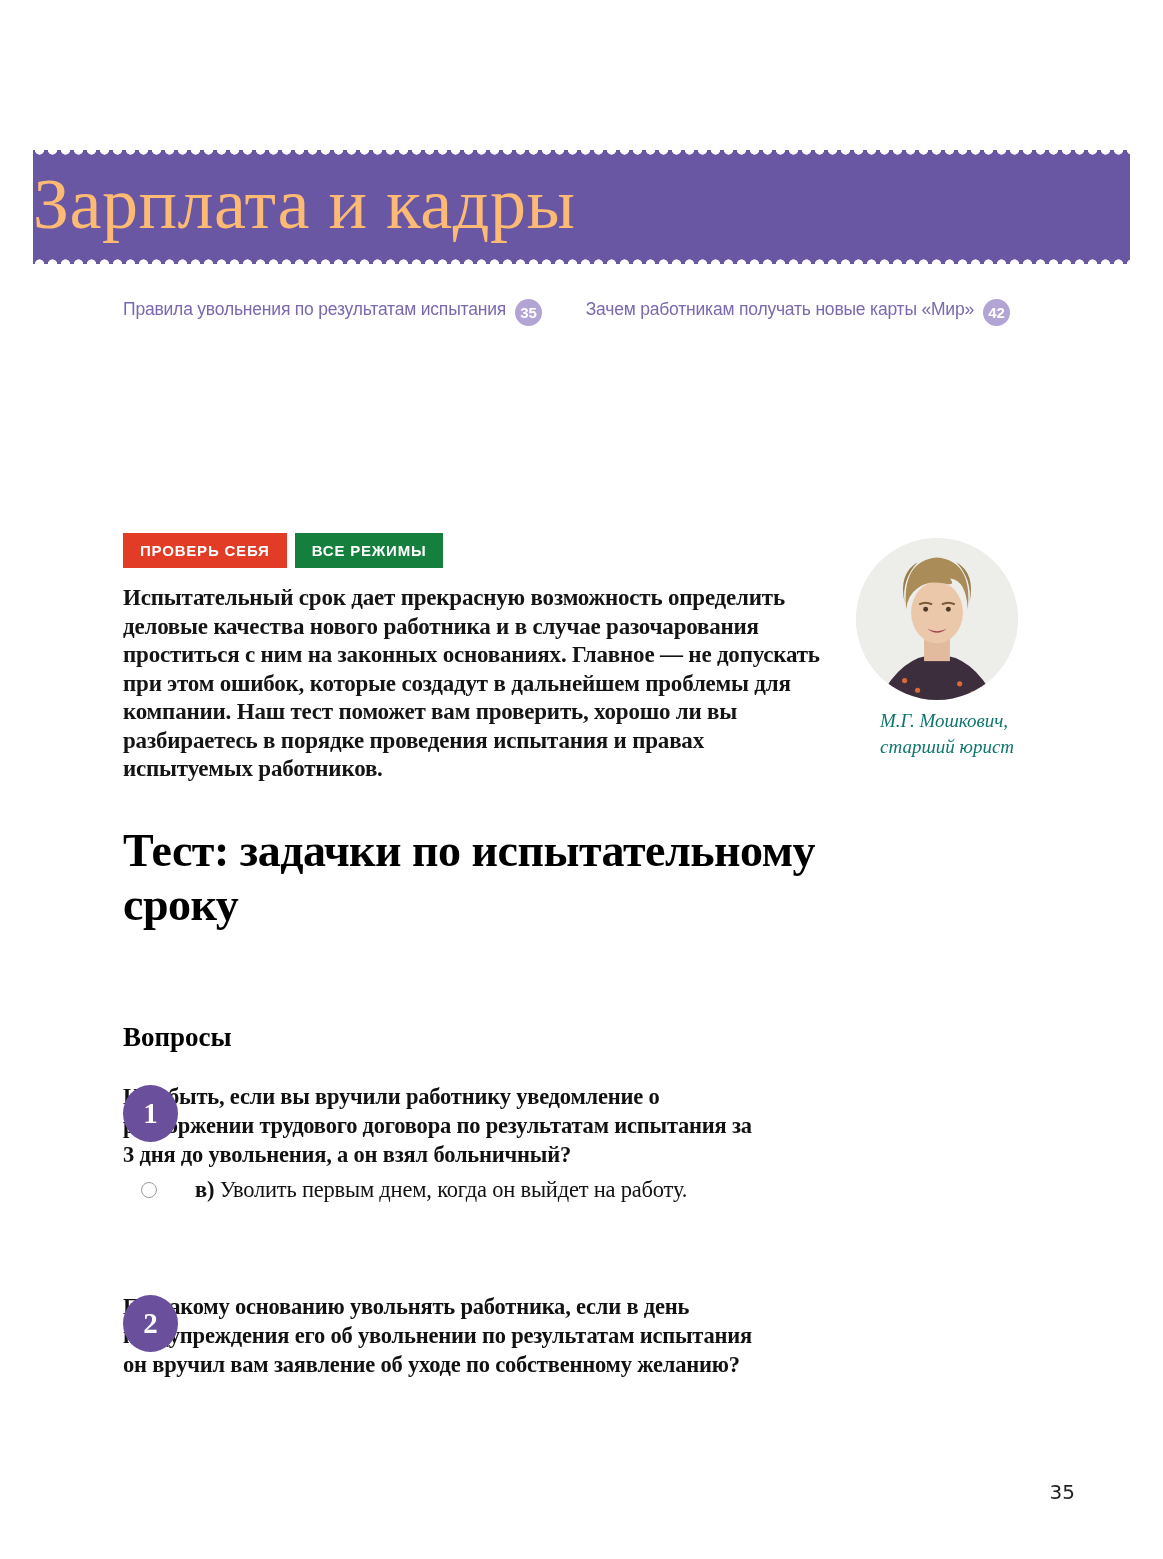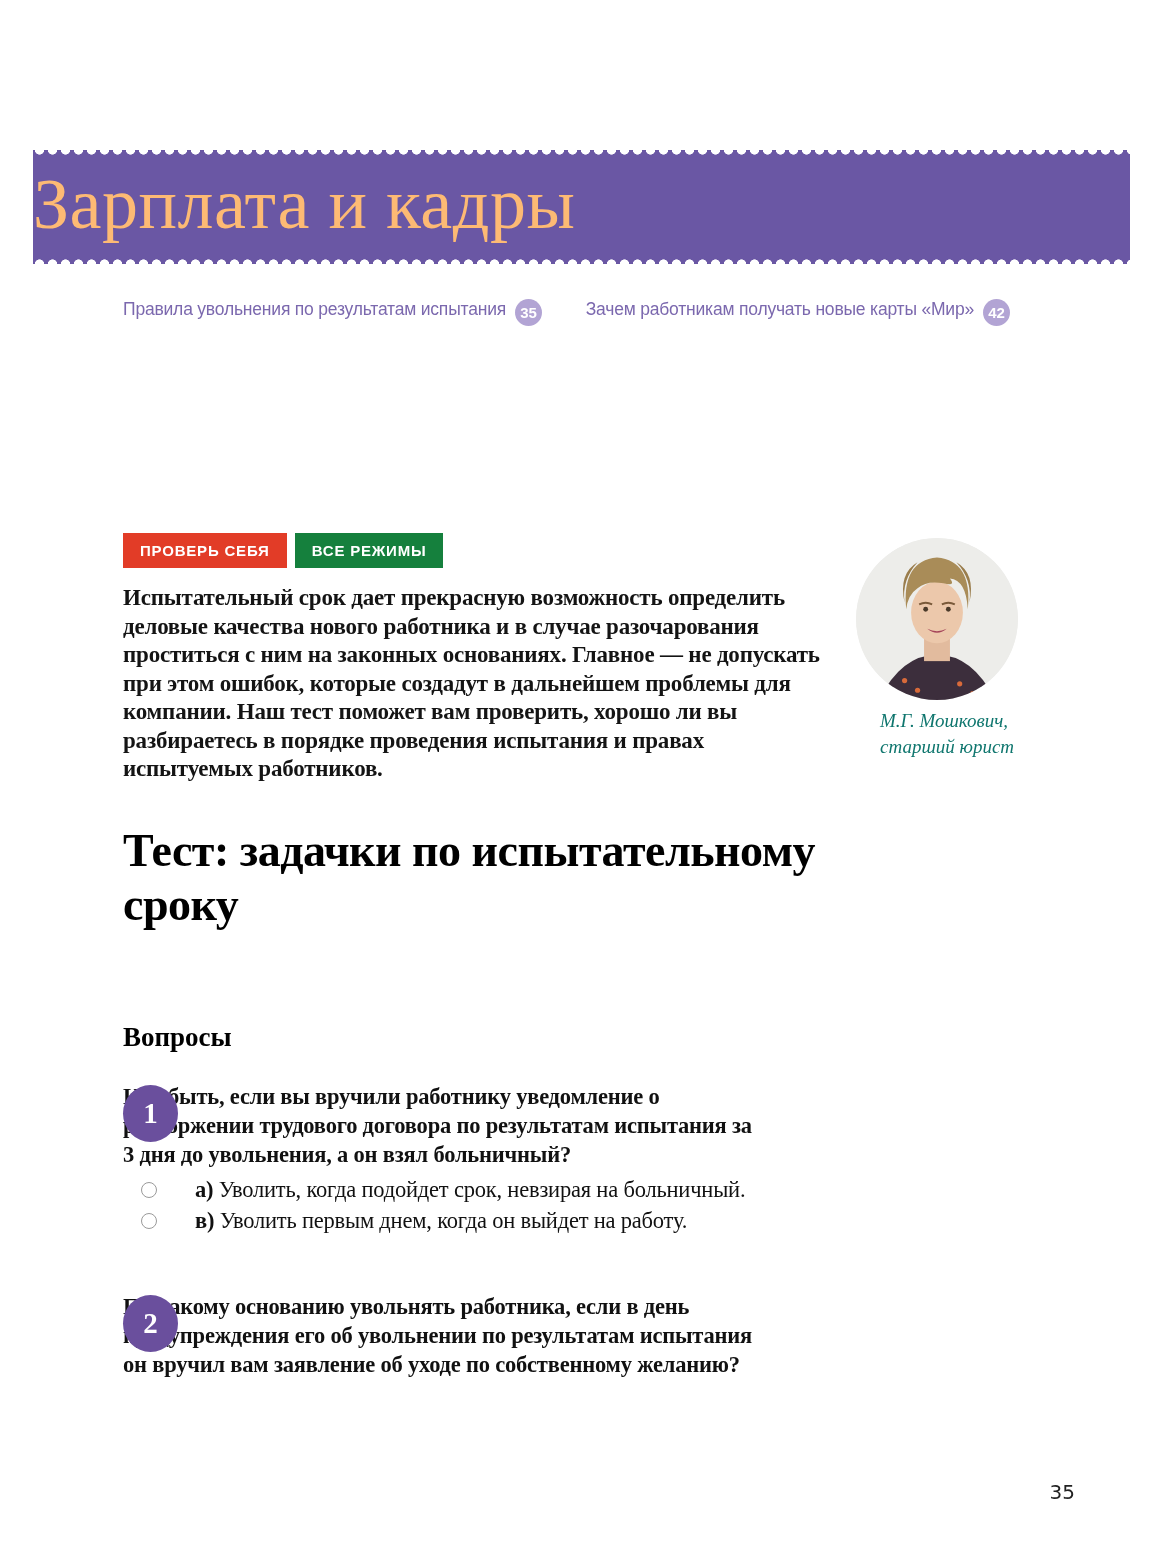--- a/index.html
+++ b/index.html
@@ -175,24 +175,20 @@
   <h1 class="headline">Тест: задачки по испытательному сроку</h1>
 
   <div class="questions-heading">Вопросы</div>
 
   <div class="question q1">
     <div class="q-num">1</div>
     <div class="q-text">Как быть, если вы вручили работнику уведомление о расторжении трудового договора по результатам испытания за 3 дня до увольнения, а он взял больничный?</div>
     <div class="options">
       <div class="option">
         <span class="radio"></span>
-        <span class="option-body"><span class="option-letter">а)</span> <span>Уволить, когда подойдет срок, невзирая на больничный.</span></span>
-      </div>
-      <div class="option">
-        <span class="radio"></span>
         <span class="option-body"><span class="option-letter">в)</span> <span>Уволить первым днем, когда он выйдет на работу.</span></span>
       </div>
     </div>
   </div>
 
   <div class="question q2">
     <div class="q-num">2</div>
     <div class="q-text">По какому основанию увольнять работника, если в день предупреждения его об увольнении по результатам испытания он вручил вам заявление об уходе по собственному желанию?</div>
   </div>
 

